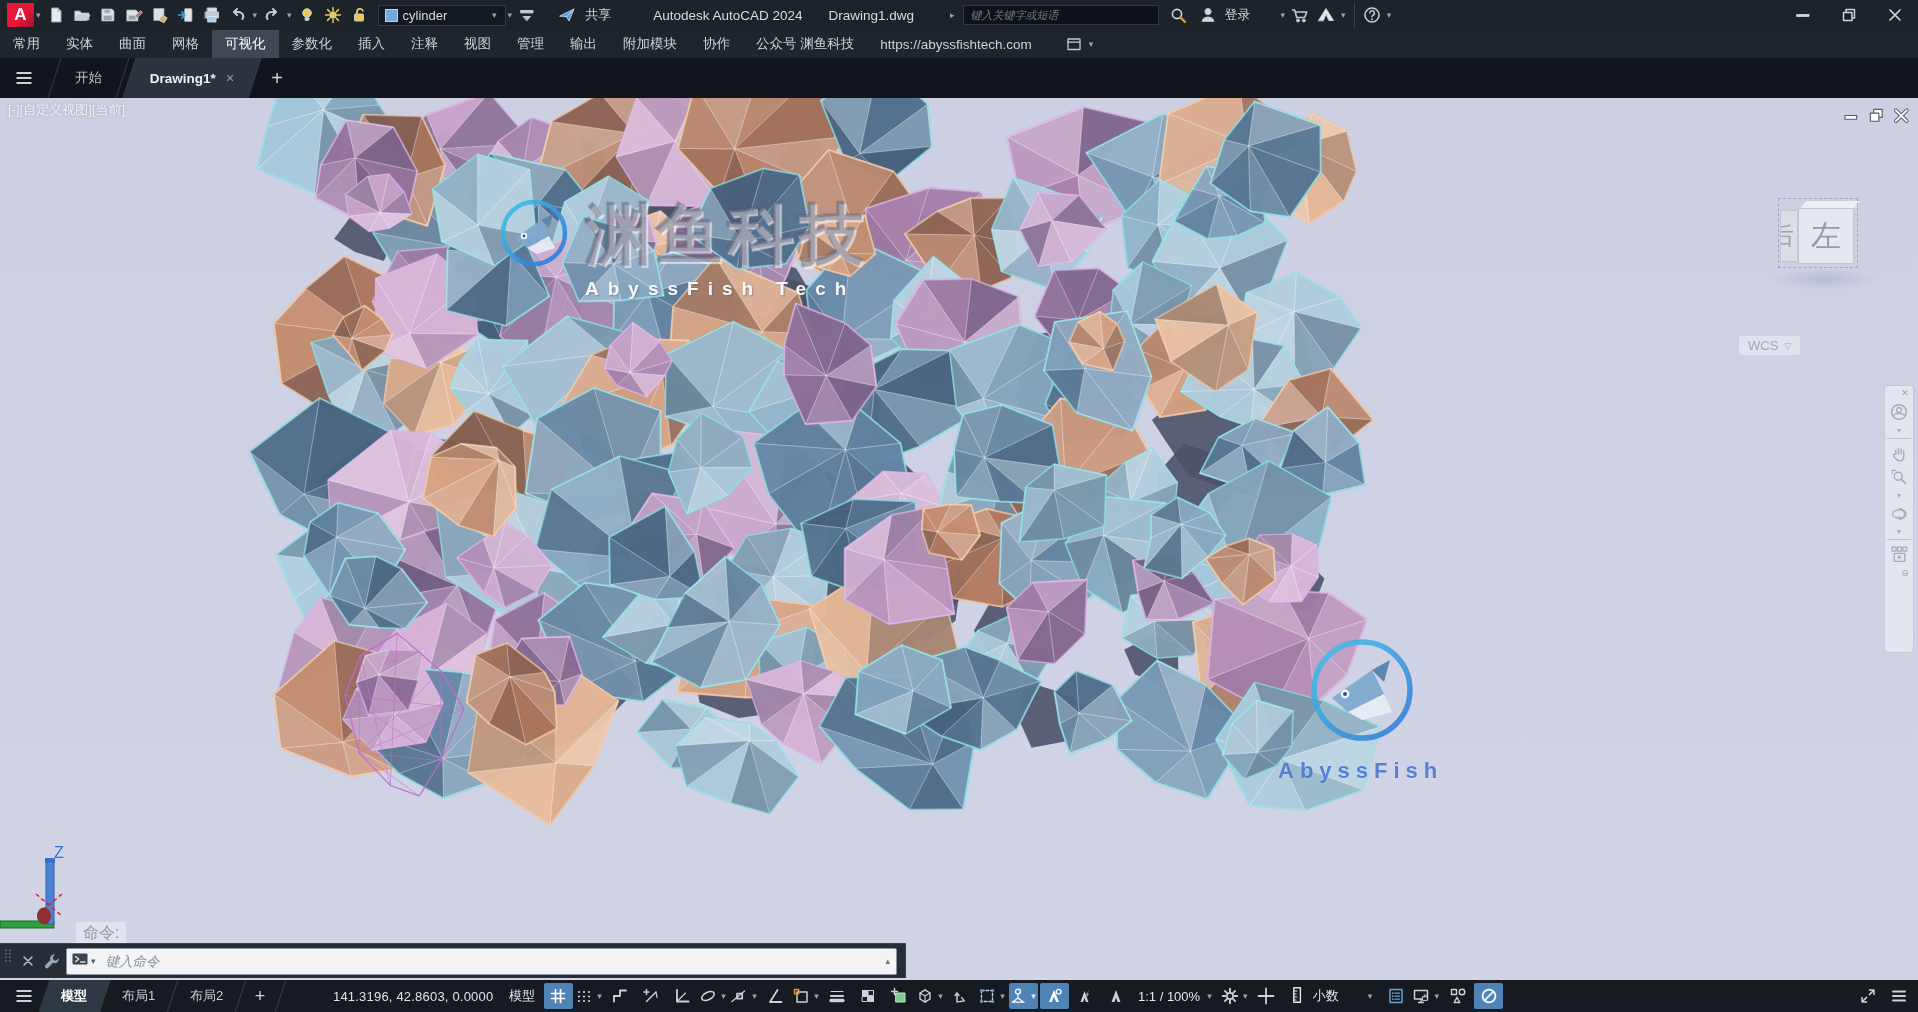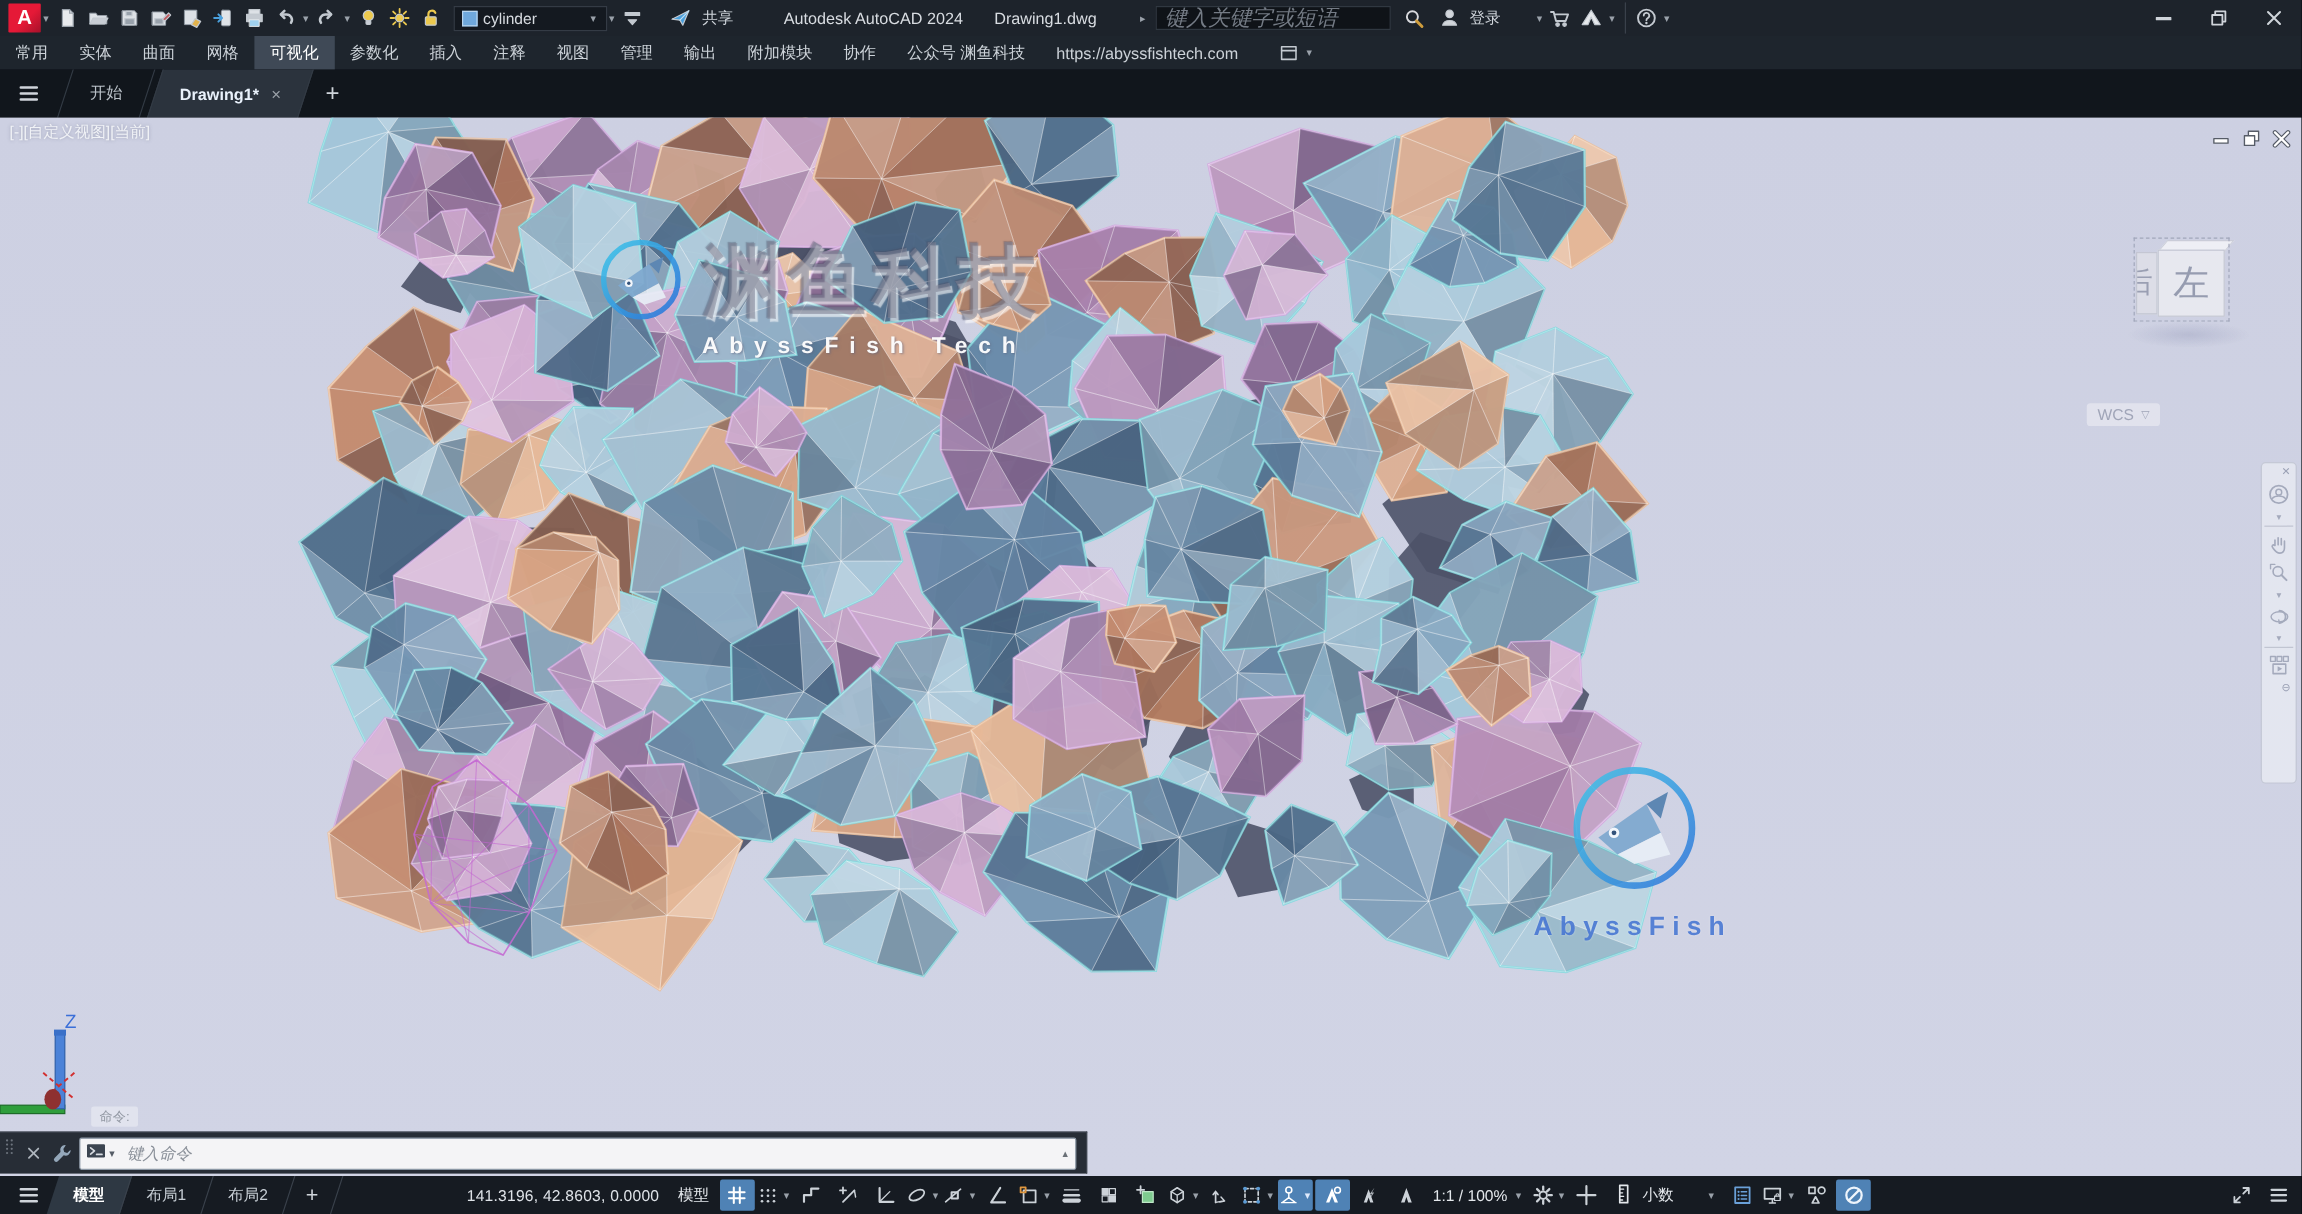--- a/index.html
+++ b/index.html
@@ -16,21 +16,21 @@
   .tb-btn { width:26px; height:26px; display:flex; align-items:center; justify-content:center; color:#c3c9d0; }
   .tb-group { display:flex; align-items:center; }
   .style-dd { display:flex; align-items:center; gap:5px; background:#141920; border:1px solid #343b45;
     height:21px; padding:0 6px; margin-left:6px; width:128px; }
   .style-dd .sw { width:13px; height:13px; background:#6fa8dc; border:1px solid #b9d5ee; }
   .style-dd .lbl { flex:1; color:#d7dbe0; font-size:13px; }
   .share { display:flex; align-items:center; gap:5px; margin-left:14px; }
   .app-title { margin-left:42px; display:flex; gap:26px; color:#d8dce1; font-size:13.5px; }
   .search-wrap { display:flex; align-items:center; margin-left:34px; gap:6px; }
   .search-input { width:196px; height:20px; background:#0f1318; border:1px solid #303841; color:#e4e7eb;
-    font-size:18px; padding:0 7px; font-family:inherit; }
+    font-size:11px; padding:0 7px; font-family:inherit; }
   .search-input::placeholder { color:#747b85; font-style:italic; }
   .login { display:flex; align-items:center; gap:4px; margin-left:4px; }
   .help-group { display:flex; align-items:center; border-left:1px solid #3a414b; margin-left:6px; padding-left:4px; }
   .win-btns { margin-left:auto; display:flex; }
   .win-btn { width:46px; height:30px; display:flex; align-items:center; justify-content:center; color:#cfd4da; }
 
   
   .ribbon { height:28px; background:#1e252d; display:flex; align-items:stretch; color:#ccd2d8;
     font-size:13.5px; flex:none; }
   .rtab { padding:0 13px; display:flex; align-items:center; white-space:nowrap; }
@@ -87,21 +87,21 @@
   .wm1-en { font-size:19px; font-weight:bold; letter-spacing:9px; color:rgba(255,255,255,.95);
     text-shadow:1px 1px 2px rgba(95,100,125,.6); margin-top:6px; }
   .wm2 { position:absolute; left:1300px; top:538px; z-index:4; }
   .wm2-en { font-size:22px; font-weight:bold; letter-spacing:6px; color:rgba(62,112,208,.85);
     margin-top:6px; margin-left:-22px; text-shadow:0 0 2px rgba(255,255,255,.4); }
 
   .ucs { position:absolute; left:0; top:738px; z-index:5; }
   .ucs-z { position:absolute; left:54px; top:8px; color:#3b6fd8; font-size:16px; z-index:6; }
 
   .cmd-echo { position:absolute; left:76px; top:824px; z-index:6; background:rgba(233,235,242,.65);
-    border-radius:2px; color:#9298a3; font-size:11px; padding:1px 7px; }
+    border-radius:2px; color:#9298a3; font-size:16px; padding:1px 7px; }
 
   .commandbar { position:absolute; left:0; bottom:2px; width:906px; height:35px; z-index:7;
     background:#272d36; border-top:1px solid #3c434e; border-right:1px solid #3c434e;
     display:flex; align-items:center; }
   .cb-grip { width:14px; height:26px; margin-left:2px; display:flex; }
   .cb-btn { width:24px; height:26px; display:flex; align-items:center; justify-content:center; color:#aeb5bd; }
   .cmd-input-wrap { flex:1; height:27px; margin:0 8px 0 2px; background:#f4f4f6; border:1px solid #8b97a5;
     border-radius:2px; display:flex; align-items:center; }
   .cmd-ic { display:flex; align-items:center; margin-left:4px; }
   .cmd-ic .crt { color:#555c66; }
@@ -112,21 +112,21 @@
 
   
   .statusbar { height:32px; background:#161b22; flex:none; display:flex; align-items:center;
     color:#c6cdd4; font-size:13px; padding:0 4px; }
   .sb-menu { width:40px; height:32px; display:flex; align-items:center; justify-content:center; color:#cfd4da; }
   .mtab { position:relative; display:flex; align-items:center; padding:0 17px; height:32px; transform:skewX(-18deg);
     border-right:1px solid #3a424c; }
   .mtab > span { transform:skewX(18deg); }
   .mtab.active { background:#2e3843; color:#fff; font-weight:bold; }
   .mtab-add { padding:0 14px; font-size:18px; color:#cfd4da; }
-  .sb-coords { margin-left:108px; width:168px; color:#dfe3e8; letter-spacing:.2px; }
+  .sb-coords { margin-left:52px; width:168px; color:#dfe3e8; letter-spacing:.2px; }
   .sb-text-btn { padding:0 8px; height:26px; display:flex; align-items:center; color:#e4e8ec; }
   .sb-btn { min-width:29px; height:26px; display:flex; align-items:center; justify-content:center; gap:2px;
     color:#ccd2d8; border-radius:2px; margin:0 1px; }
   .sb-btn.active { background:#4f82b5; color:#fff; }
   .sb-scale { display:flex; align-items:center; gap:5px; padding:0 6px; color:#e4e8ec; }
   .sb-units { display:flex; align-items:center; gap:7px; padding:0 6px; color:#e4e8ec; }
   .sb-end { margin-left:auto; }
 </style>
 </head>
 <body>

